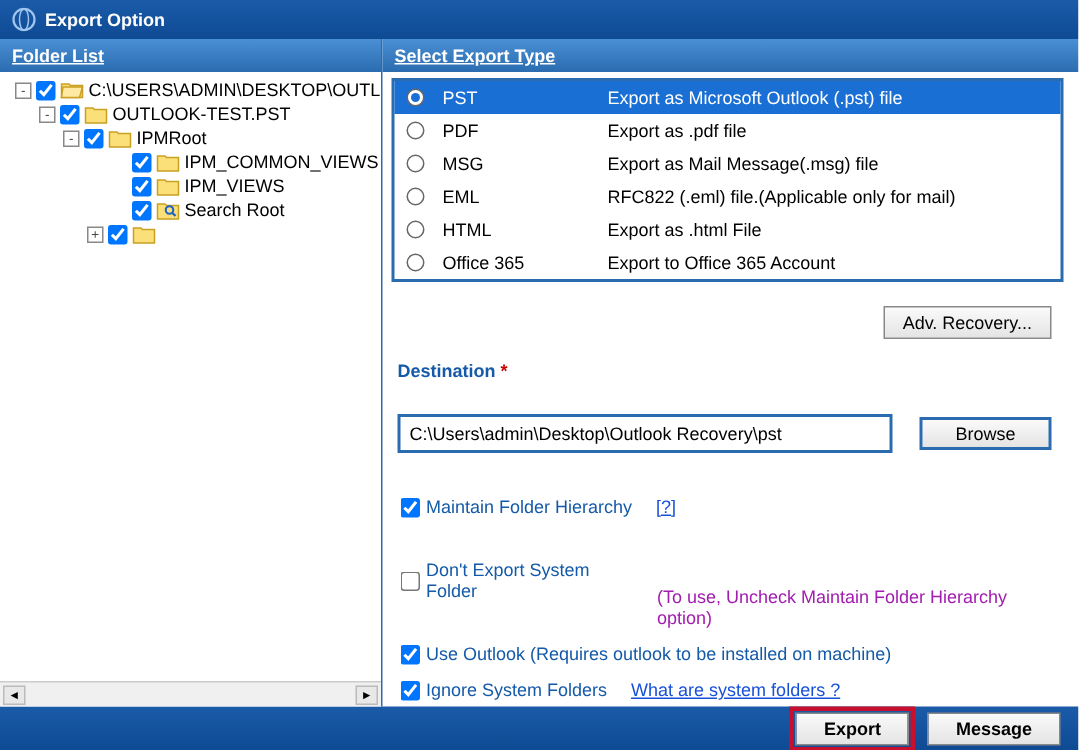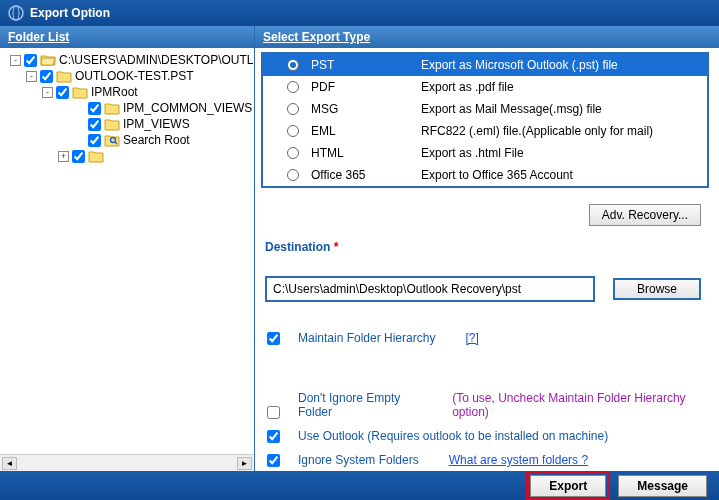--- a/index.html
+++ b/index.html
@@ -15,34 +15,34 @@
 .tree-toggle { width: 11px; height: 11px; border: 1px solid #888; display: inline-flex; align-items: center; justify-content: center; font-size: 9px; line-height: 1; margin-right: 3px; cursor: pointer; color: #444; background: #fff; }
 .tree-spacer { display: inline-block; }
 .chk { width: 13px; height: 13px; margin-right: 3px; vertical-align: middle; }
 .folder-icon { width: 16px; height: 14px; display: inline-block; margin-right: 3px; vertical-align: middle; }
 .folder-icon svg { width: 100%; height: 100%; display: block; }
 .tree-label { color: #000; }
 .scroll-x { height: 17px; background: #f0f0f0; border-top: 1px solid #ccc; display: flex; align-items: center; justify-content: space-between; padding: 0 2px; }
 .scroll-btn { width: 15px; height: 13px; background: #e8e8e8; border: 1px solid #bbb; font-size: 8px; display: flex; align-items: center; justify-content: center; cursor: pointer; }
 .content { flex: 1; display: flex; flex-direction: column; padding: 0; }
 .export-type { border: 2px solid #2b6cb0; margin: 4px 10px 10px 6px; }
-.export-row { display: flex; align-items: center; padding: 4px 24px; cursor: pointer; }
+.export-row { display: flex; align-items: center; padding: 4px 8px; cursor: pointer; }
 .export-row.selected { background: #1a6fd4; color: #fff; }
 .export-row .radio { width: 12px; height: 12px; border: 1px solid #666; border-radius: 50%; margin-right: 12px; display: inline-flex; align-items: center; justify-content: center; background: #fff; }
 .export-row.selected .radio::after { content: ''; width: 6px; height: 6px; background: #1a6fd4; border-radius: 50%; }
 .export-row .type { width: 110px; }
 .adv-row { text-align: right; padding: 6px 18px 10px; }
 .btn { background: linear-gradient(#fafafa, #e4e4e4); border: 1px solid #888; padding: 3px 12px; cursor: pointer; font-size: 12px; }
 .btn.blue-border { border: 2px solid #2b6cb0; padding: 2px 22px; }
 .dest-label { padding: 4px 10px 22px; color: #155aa8; font-weight: bold; }
 .dest-label .req { color: #c00; }
 .dest-row { display: flex; gap: 18px; align-items: center; padding: 0 18px 24px 10px; }
 .dest-input { flex: 1; border: 2px solid #2b6cb0; padding: 4px 6px; height: 26px; background: #fff; }
 .options { padding: 0 12px 4px; color: #155aa8; }
-.opt-row { display: flex; align-items: flex-end; padding: 5px 0; gap: 18px; }
+.opt-row { display: flex; align-items: center; padding: 5px 0; gap: 4px; }
 .opt-chk { width: 13px; height: 13px; }
 .opt-link { color: #1850d8; text-decoration: underline; cursor: pointer; margin-left: 12px; }
 .opt-hint { color: #a21caf; margin-left: 6px; margin-top: 36px; }
 .bottombar { height: 29px; background: linear-gradient(#1a5ba8, #0f4a94); display: flex; align-items: center; justify-content: flex-end; gap: 8px; padding: 0 12px; }
 .bottombar .btn { padding: 3px 18px; font-weight: bold; }
 .export-highlight { border: 3px solid #c8102e; padding: 1px; display: inline-block; }
 </style>
 </head>
 <body>
 
@@ -191,21 +191,21 @@
       <button class="btn blue-border">Browse</button>
     </div>
     <div class="options" id="options">
         <div class="opt-row">
           <input type="checkbox" class="opt-chk" checked="" style="">
           <span>Maintain Folder Hierarchy</span>
           <span class="opt-link">[?]</span>
         </div>
         <div class="opt-row">
           <input type="checkbox" class="opt-chk" style="">
-          <span>Don't Ignore Empty Folder</span>
+          <span>Don't Export System Folder</span>
           <span class="opt-hint">(To use, Uncheck Maintain Folder Hierarchy option)</span>
         </div>
         <div class="opt-row">
           <input type="checkbox" class="opt-chk" checked="" style="">
           <span>Use Outlook (Requires outlook to be installed on machine)</span>
         </div>
         <div class="opt-row">
           <input type="checkbox" class="opt-chk" checked="" style="">
           <span>Ignore System Folders</span>
           <span class="opt-link">What are system folders ?</span>

